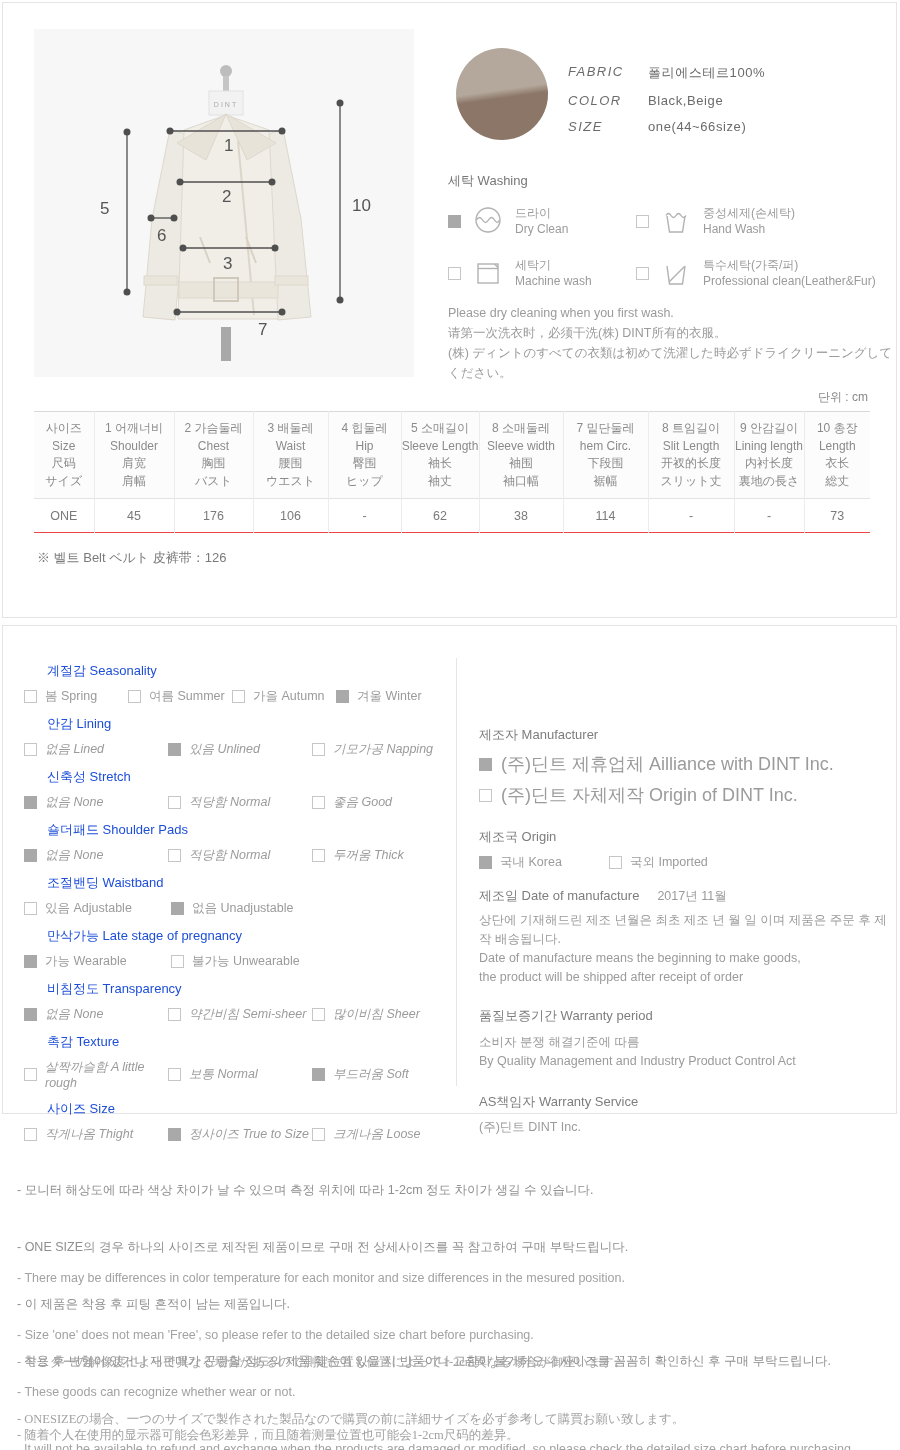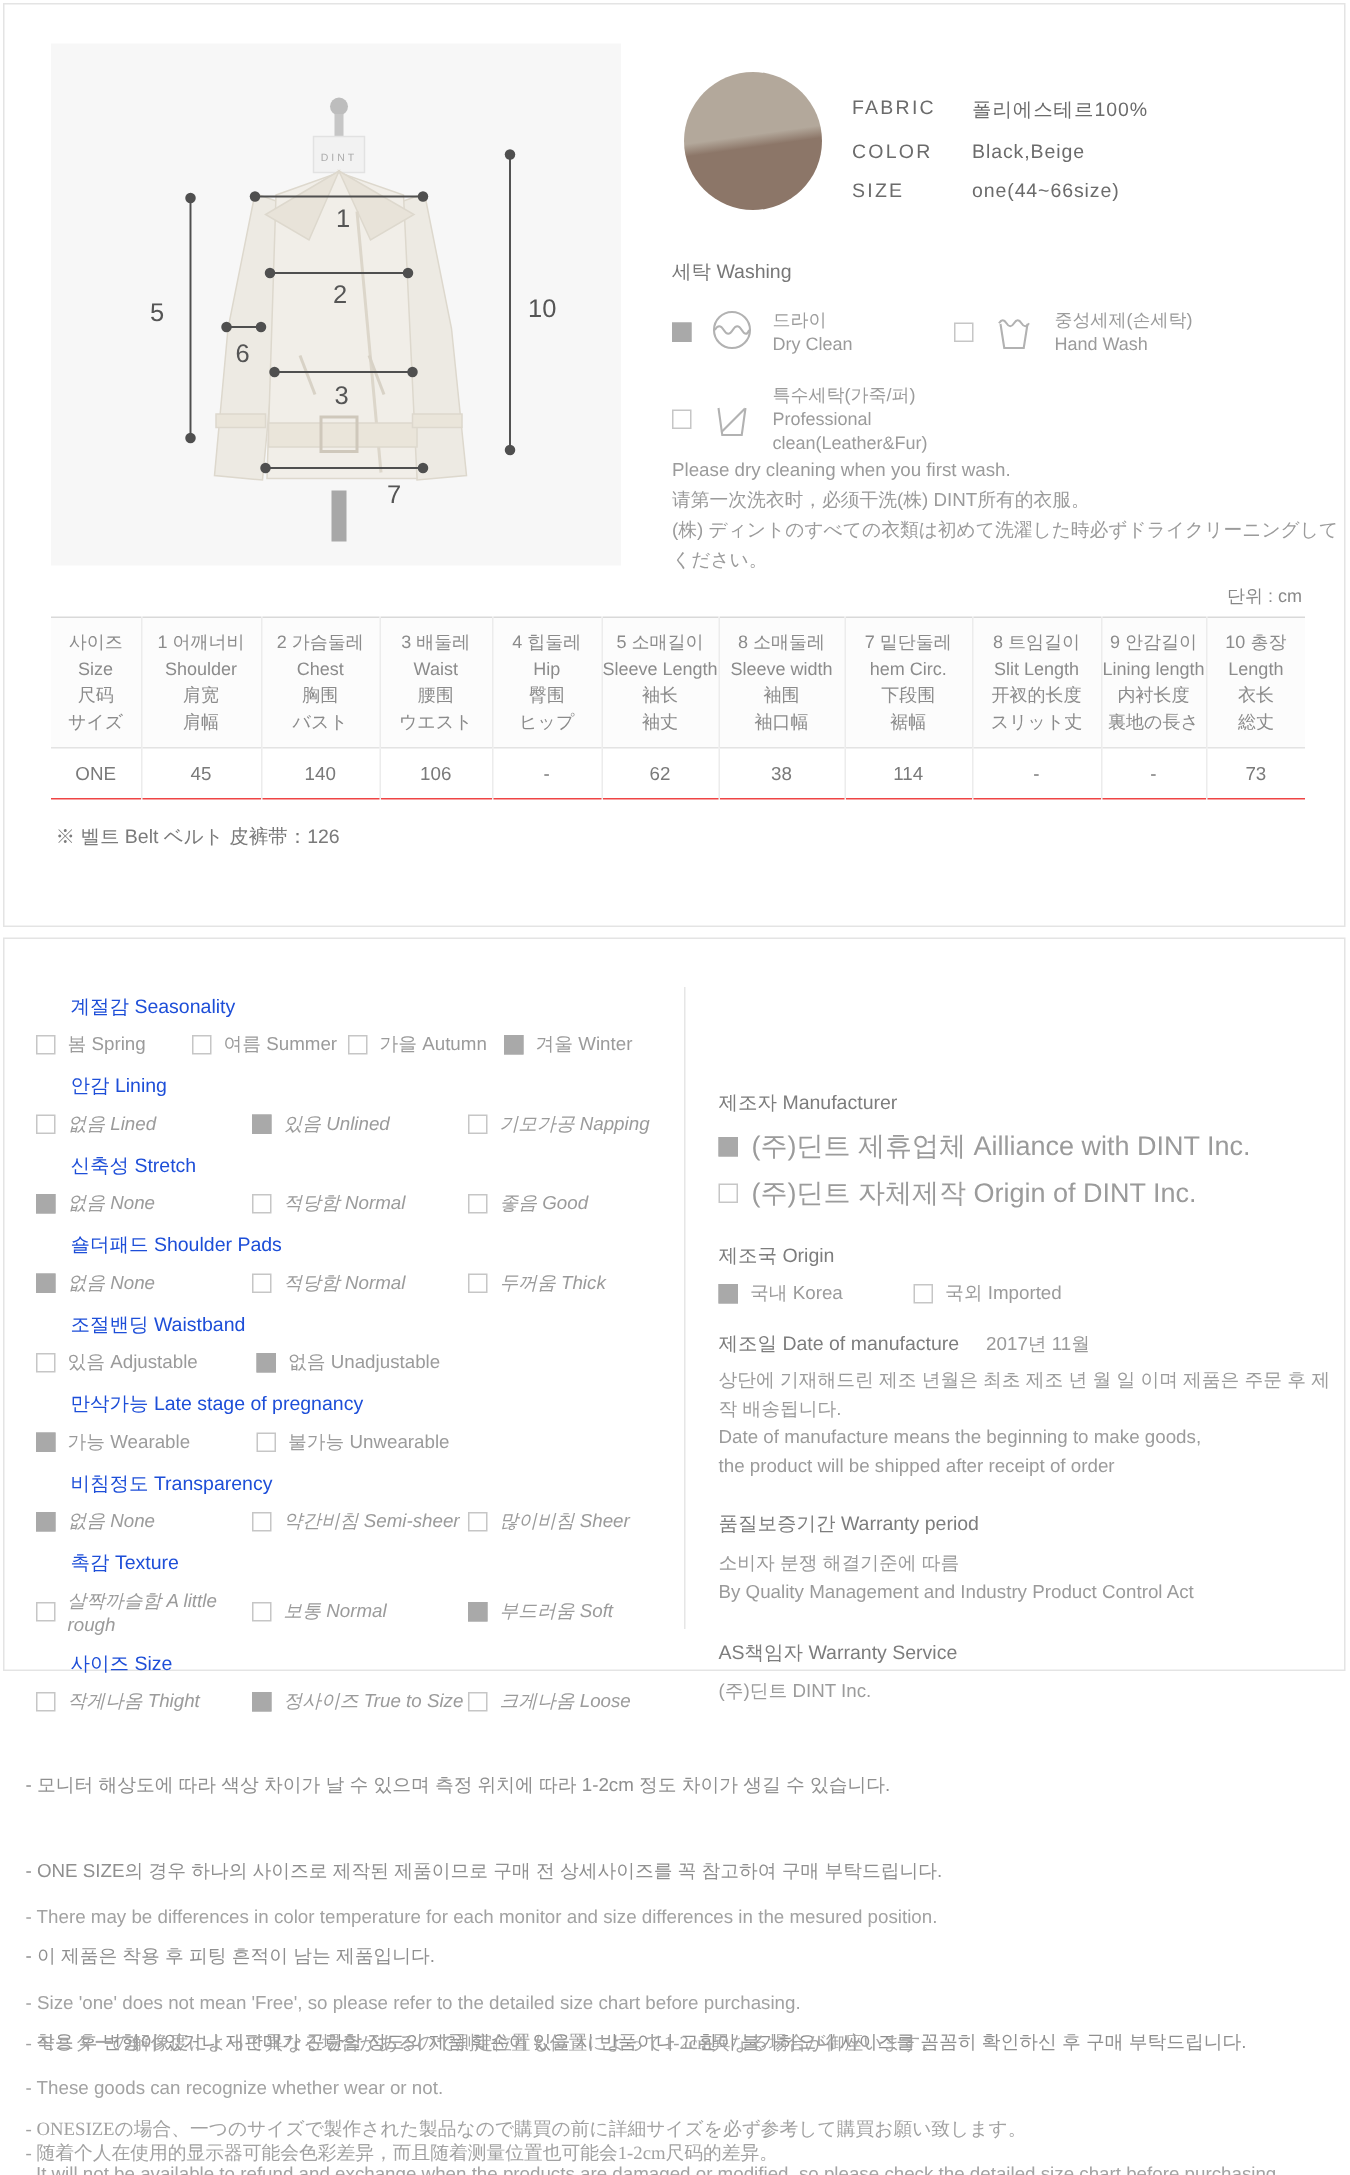--- a/index.html
+++ b/index.html
@@ -7,21 +7,21 @@
   body { height:1450px; position:relative; font-family:"Liberation Sans",sans-serif; }
   .box { position:absolute; border:1px solid #e4e4e4; background:#fff; }
   #top-box { left:2px; top:2px; width:895px; height:616px; }
   #mid-box { left:2px; top:625px; width:895px; height:489px; }
 
   .diagram { position:absolute; left:31px; top:26px; width:380px; height:348px; background:#f7f7f7; }
 
   .swatch { position:absolute; left:453px; top:45px; width:92px; height:92px; border-radius:50%; }
   .fabric-info { position:absolute; left:565px; top:61px; display:flex; flex-direction:column; gap:11px; }
   .fi-row { display:flex; font-size:13px; color:#6b6b6b; }
-  .fi-label { width:80px; letter-spacing:1.5px; }
+  .fi-label { width:80px; letter-spacing:1.5px;font-style:italic; }
   .fi-value { letter-spacing:0.6px; }
 
   .washing { position:absolute; left:445px; top:169px; width:450px; }
   .washing-title { font-size:13px; color:#777; margin-bottom:13px; }
   .wash-grid { display:grid; grid-template-columns:188px 1fr; row-gap:16px; }
   .wash-item { display:flex; align-items:center; }
   .cb { width:13px; height:13px; border:1px solid #c6c6c6; background:#fff; display:inline-block; flex:none; }
   .cb.checked { background:#a9a9a9; border-color:#a9a9a9; }
   .wash-item .cb { margin-right:9px; }
   .wash-icon { margin-right:9px; flex:none; }
@@ -173,20 +173,32 @@
           <path d="M8,12.5 q2.5,-4 5,0 t5,0 t5,0 t5,0"></path>
         </svg>
         <div class="wash-labels">
           <div>중성세제(손세탁)</div>
           <div>Hand Wash</div>
         </div>
       </div>
       <div class="wash-item">
         <span class="cb"></span>
         <svg class="wash-icon" width="36" height="36" viewBox="0 0 36 36" fill="none" stroke="#b2b2b2" stroke-width="1.4">
+          <rect x="8" y="9" width="20" height="19"></rect>
+          <line x1="8" y1="13.5" x2="28" y2="13.5"></line>
+          <path d="M24.5,9 L28,12.5"></path>
+        </svg>
+        <div class="wash-labels">
+          <div>세탁기</div>
+          <div>Machine wash</div>
+        </div>
+      </div>
+      <div class="wash-item">
+        <span class="cb"></span>
+        <svg class="wash-icon" width="36" height="36" viewBox="0 0 36 36" fill="none" stroke="#b2b2b2" stroke-width="1.4">
           <path d="M9,11 L11.5,29 L24.5,29 L27,11"></path>
           <line x1="11" y1="27" x2="26.5" y2="11.5"></line>
         </svg>
         <div class="wash-labels">
           <div>특수세탁(가죽/퍼)</div>
           <div>Professional clean(Leather&amp;Fur)</div>
         </div>
       </div>
     </div>
   </div>
@@ -280,21 +292,21 @@
             <div>Length</div>
             <div>衣长</div>
             <div>総丈</div>
           </th>
       </tr>
     </thead>
     <tbody>
       <tr>
         <td>ONE</td>
         <td>45</td>
-        <td>140</td>
+        <td>176</td>
         <td>106</td>
         <td>-</td>
         <td>62</td>
         <td>38</td>
         <td>114</td>
         <td>-</td>
         <td>-</td>
         <td>73</td>
       </tr>
     </tbody>

